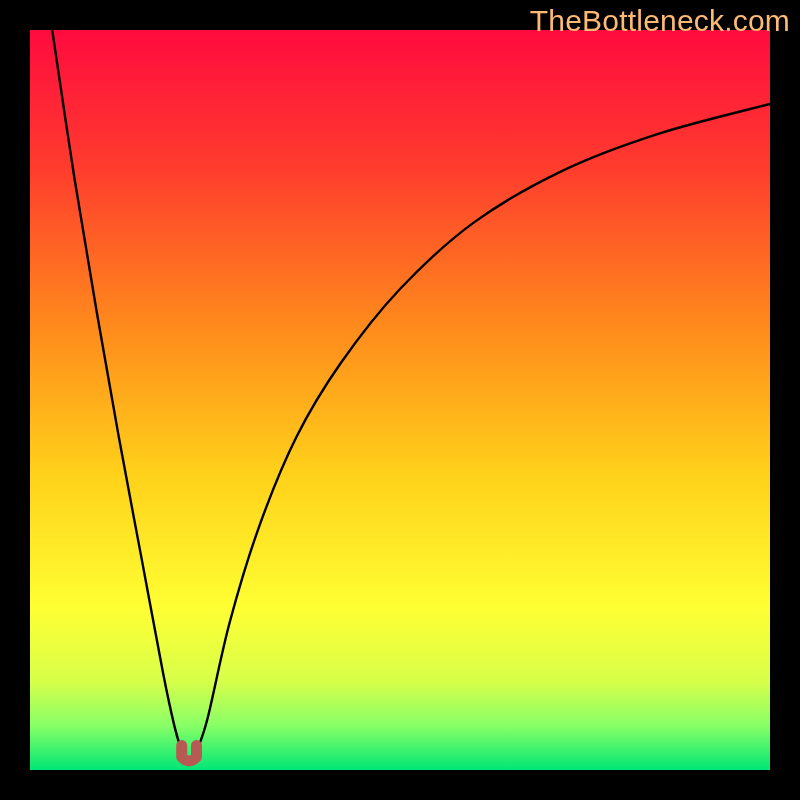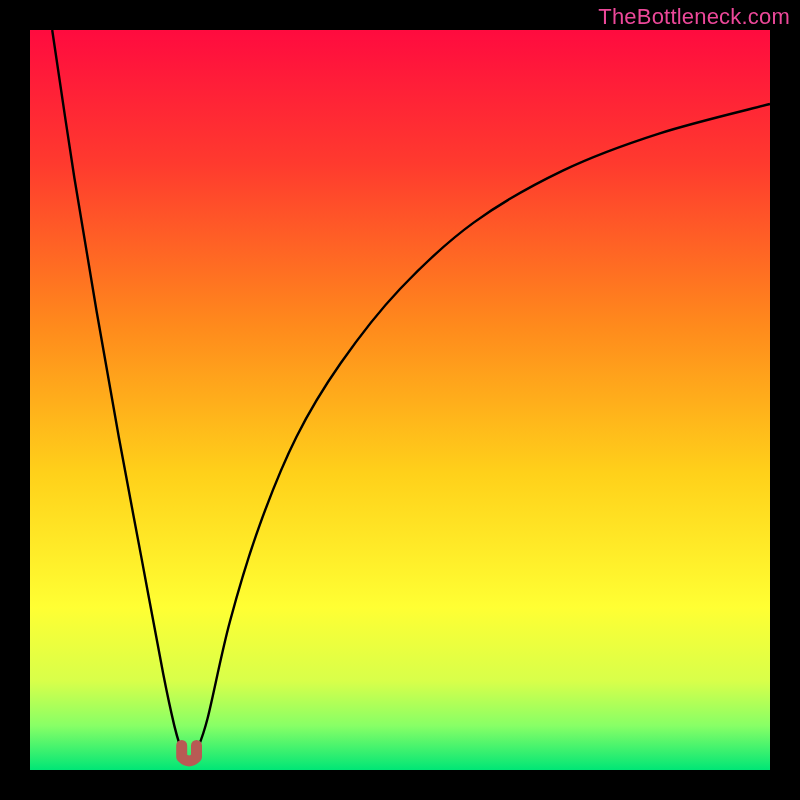--- a/index.html
+++ b/index.html
@@ -17,22 +17,22 @@
     background: #000;
   }
   svg {
     display: block;
   }
   .attribution {
     position: absolute;
     top: 4px;
     right: 10px;
     font-family: Arial, Helvetica, sans-serif;
-    font-size: 22px;
-    color: #ec4899;
+    font-size: 30px;
+    color: #fdba74;
     letter-spacing: 0.2px;
     text-align: center;
   }
 </style>
 </head>
 <body>
 
 <div class="stage">
 
   <svg width="800" height="800" viewBox="0 0 800 800">

